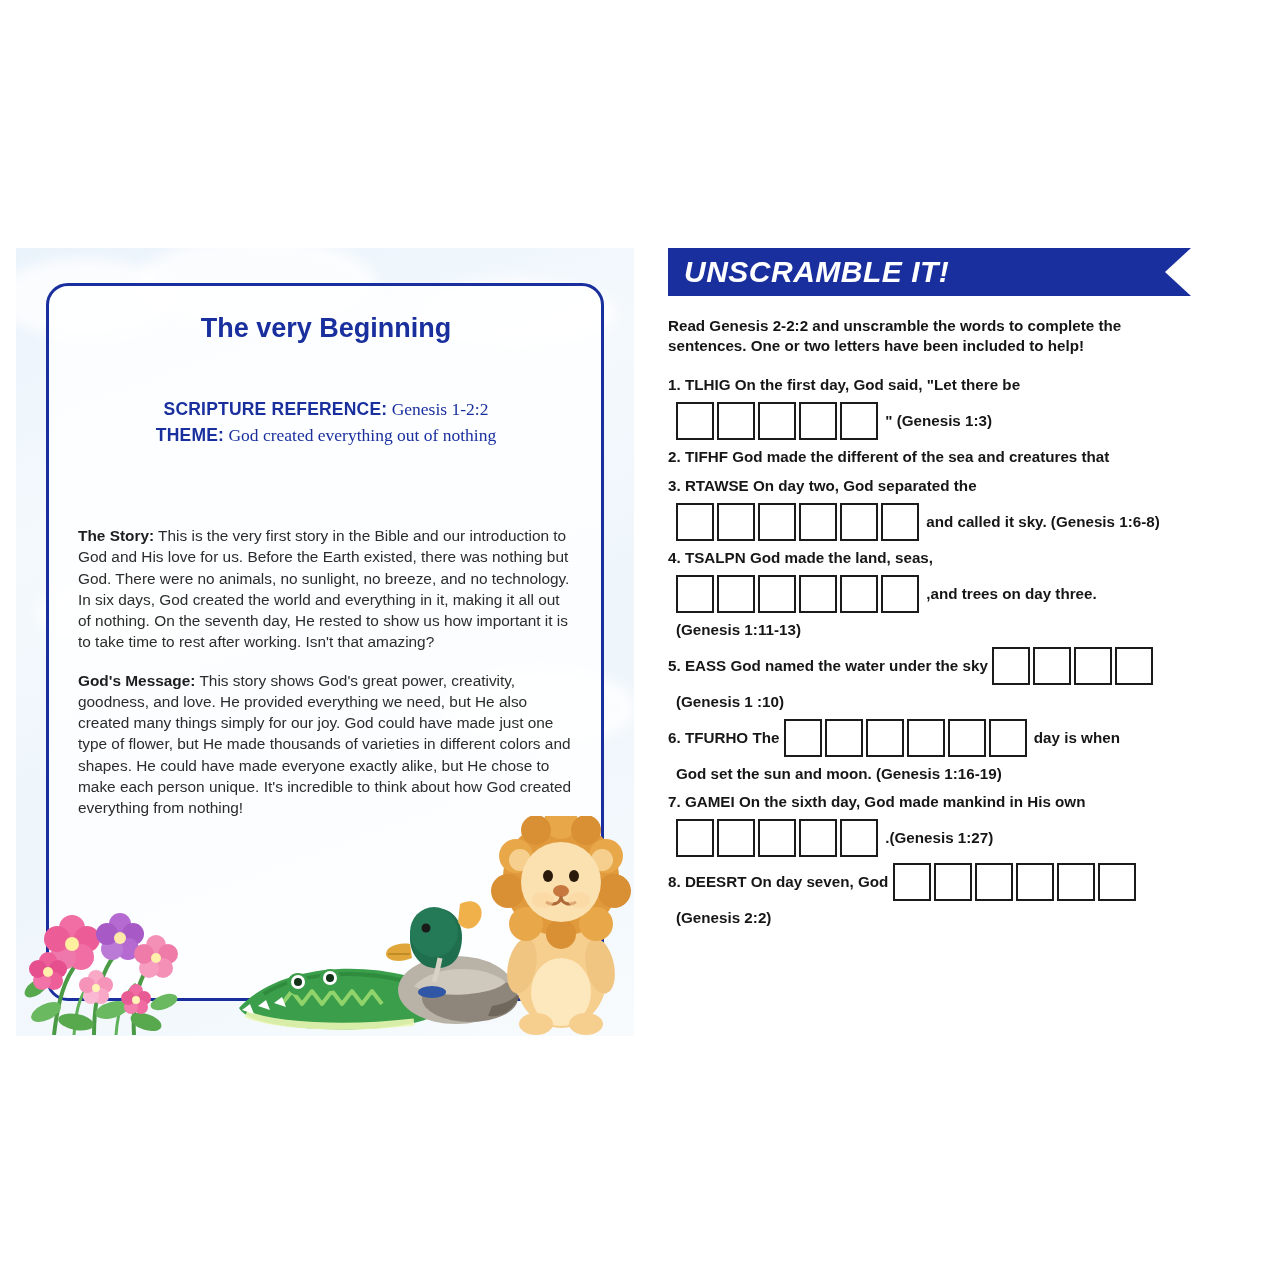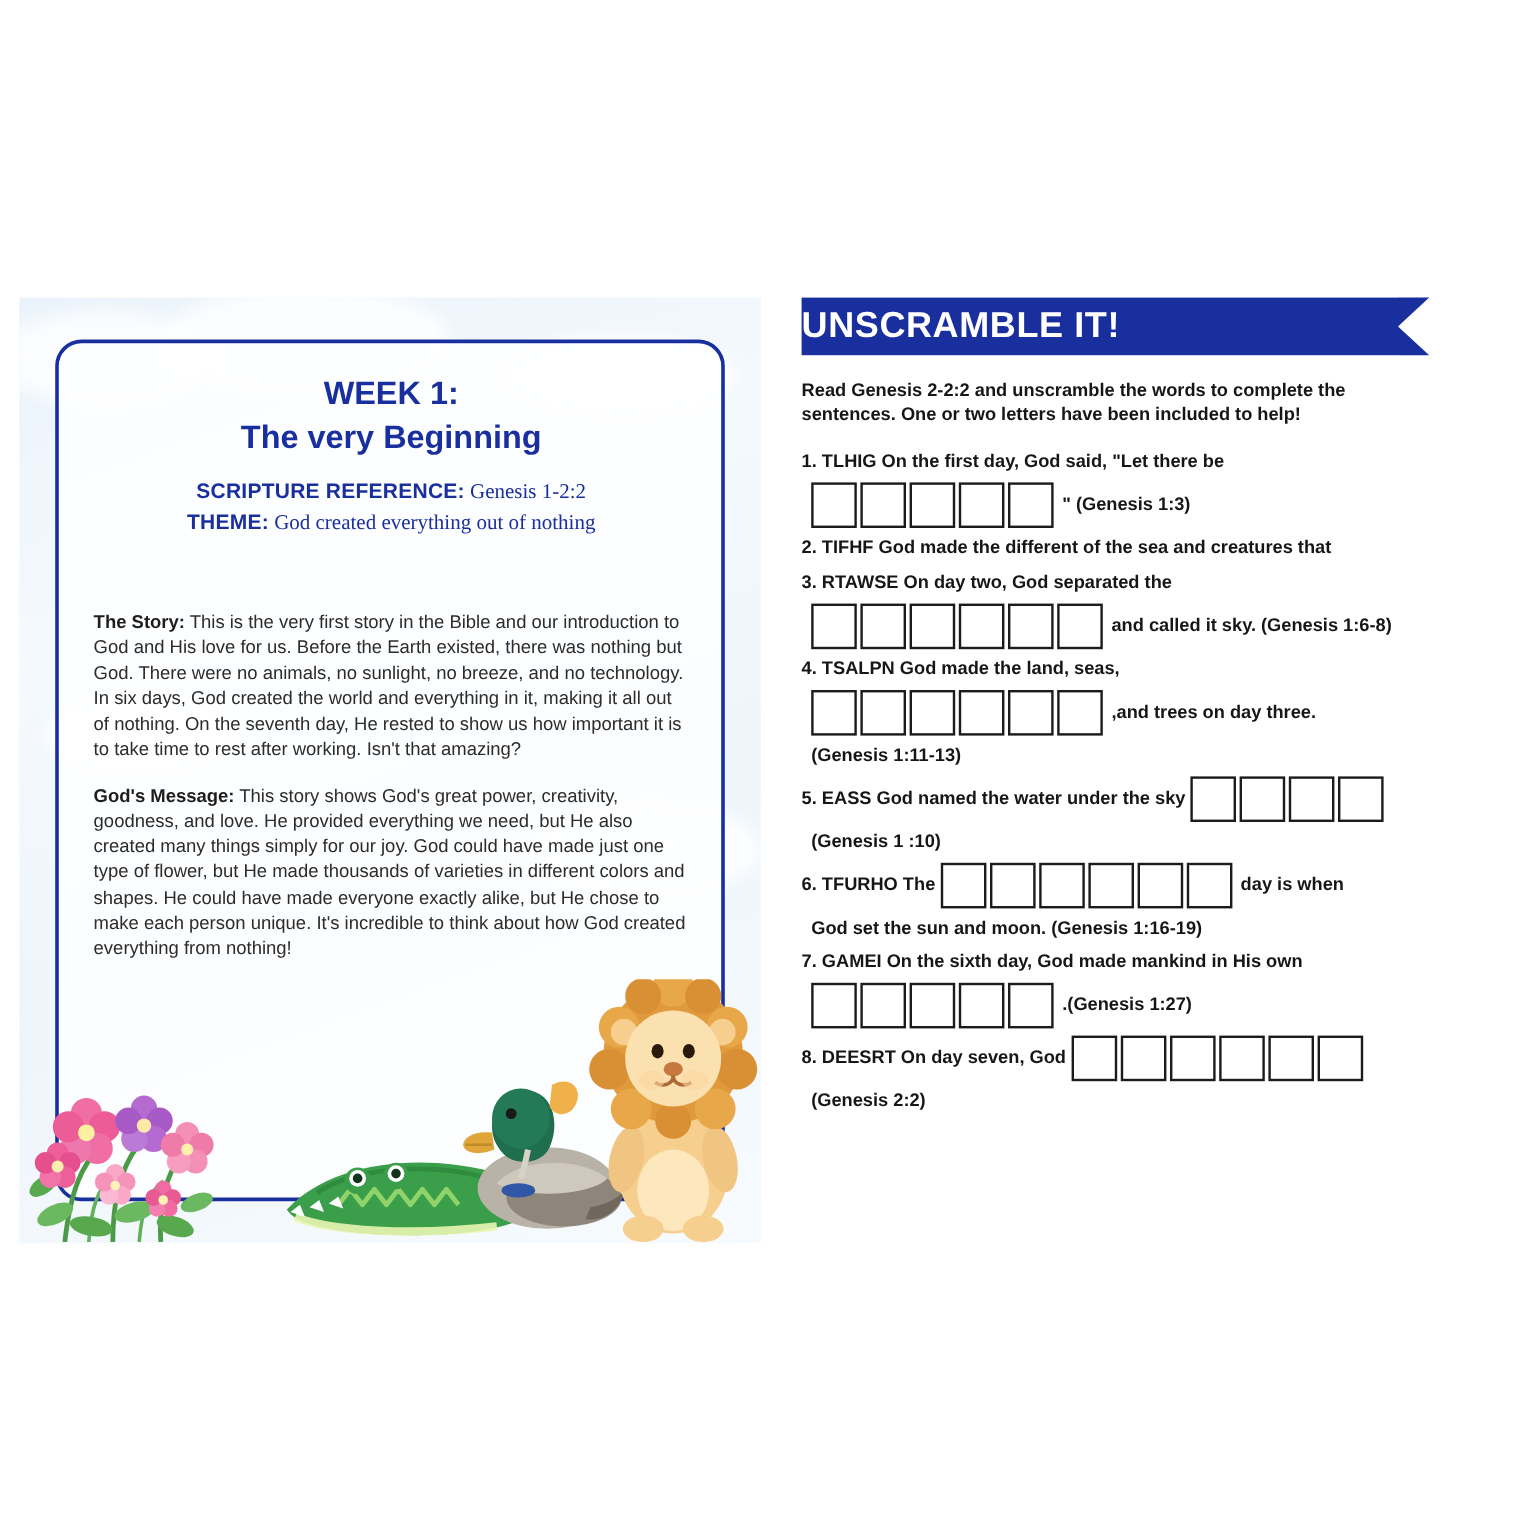--- a/index.html
+++ b/index.html
@@ -55,21 +55,21 @@
     text-align: center;
     color: #1a2f9e;
     font-size: 17.5px;
     line-height: 1.5;
   }
   .ref-block .lbl { font-weight: bold; letter-spacing: .2px; }
   .ref-block .val { font-weight: normal; font-family: Liberation Serif, serif; }
 
   .body-text {
     position: absolute;
-    left: 62px; top: 260px;
+    left: 62px; top: 277px;
     width: 498px;
     color: #2c2c2c;
     font-size: 15.4px;
     line-height: 1.38;
   }
   .body-text p { margin: 0 0 17px 0; }
   .body-text b { color: #1d1d1d; }
 
   
   .art { position: absolute; }
@@ -96,21 +96,22 @@
     position: relative;
     width: 497px; height: 48px;
     background: #1a2f9e;
     display: flex; align-items: center;
   }
   .banner-title {
     color: #ffffff;
     font-weight: bold;
     font-size: 30px;
     letter-spacing: .5px;
-    padding-left: 0;
+    padding-left: 16px;
+    font-style: italic;
   }
   .banner-tail {
     position: absolute;
     left: 497px; top: 0;
     width: 0; height: 0;
     border-top: 24px solid #1a2f9e;
     border-bottom: 24px solid #1a2f9e;
     border-right: 26px solid transparent;
   }
   .instructions {
@@ -153,21 +154,20 @@
   <div class="left-card">
     <div class="cloud" style="left:-20px; top:10px; width:180px; height:80px;"></div>
     <div class="cloud" style="left:120px; top:-10px; width:240px; height:90px;"></div>
     <div class="cloud" style="left:400px; top:30px; width:200px; height:70px;"></div>
     <div class="cloud" style="left:20px; top:330px; width:160px; height:70px;"></div>
     <div class="cloud" style="left:430px; top:420px; width:190px; height:80px;"></div>
 
     <div class="inner-border"></div>
 
     <div class="week-title">
-      <div>WEEK 1:</div>
       <div>The very Beginning</div>
     </div>
 
     <div class="ref-block">
       <div>
         <span class="lbl">SCRIPTURE REFERENCE:</span><span class="val"> Genesis 1-2:2</span>
       </div>
       <div>
         <span class="lbl">THEME:</span><span class="val"> God created everything out of nothing</span>
       </div>

